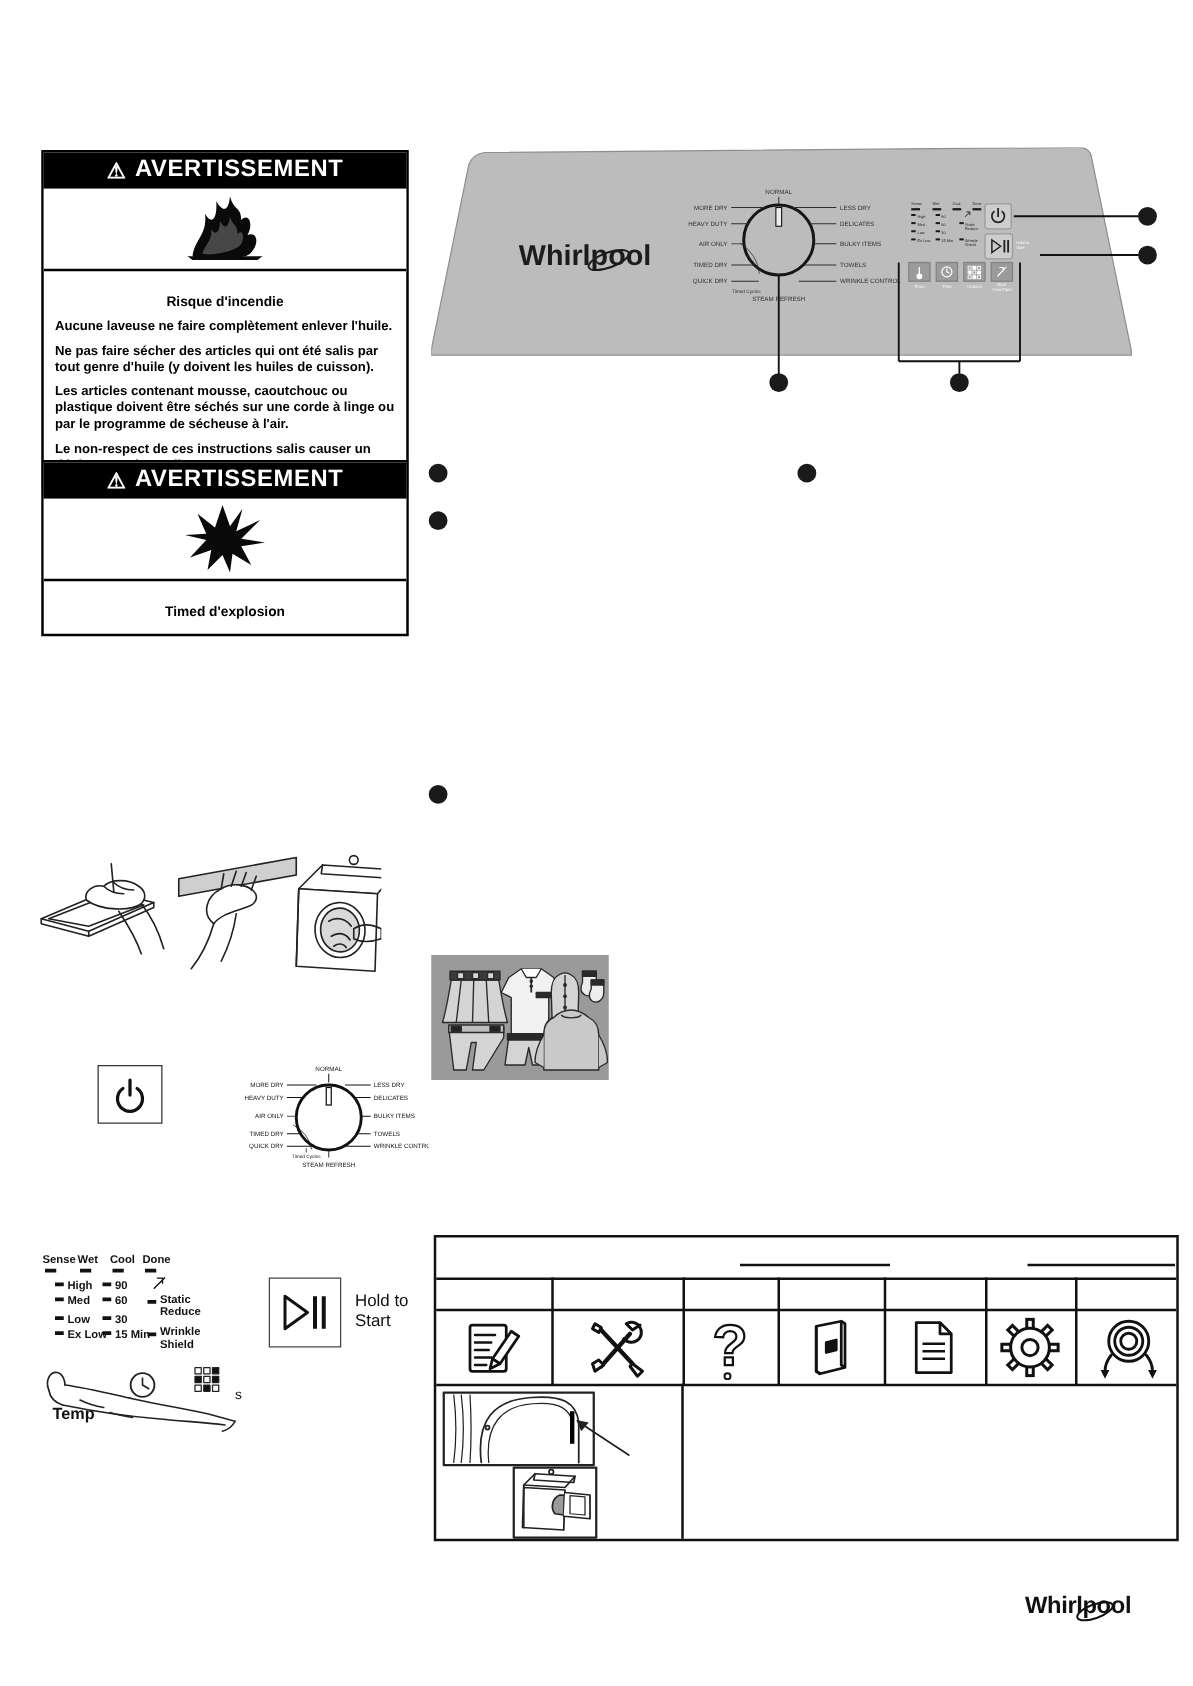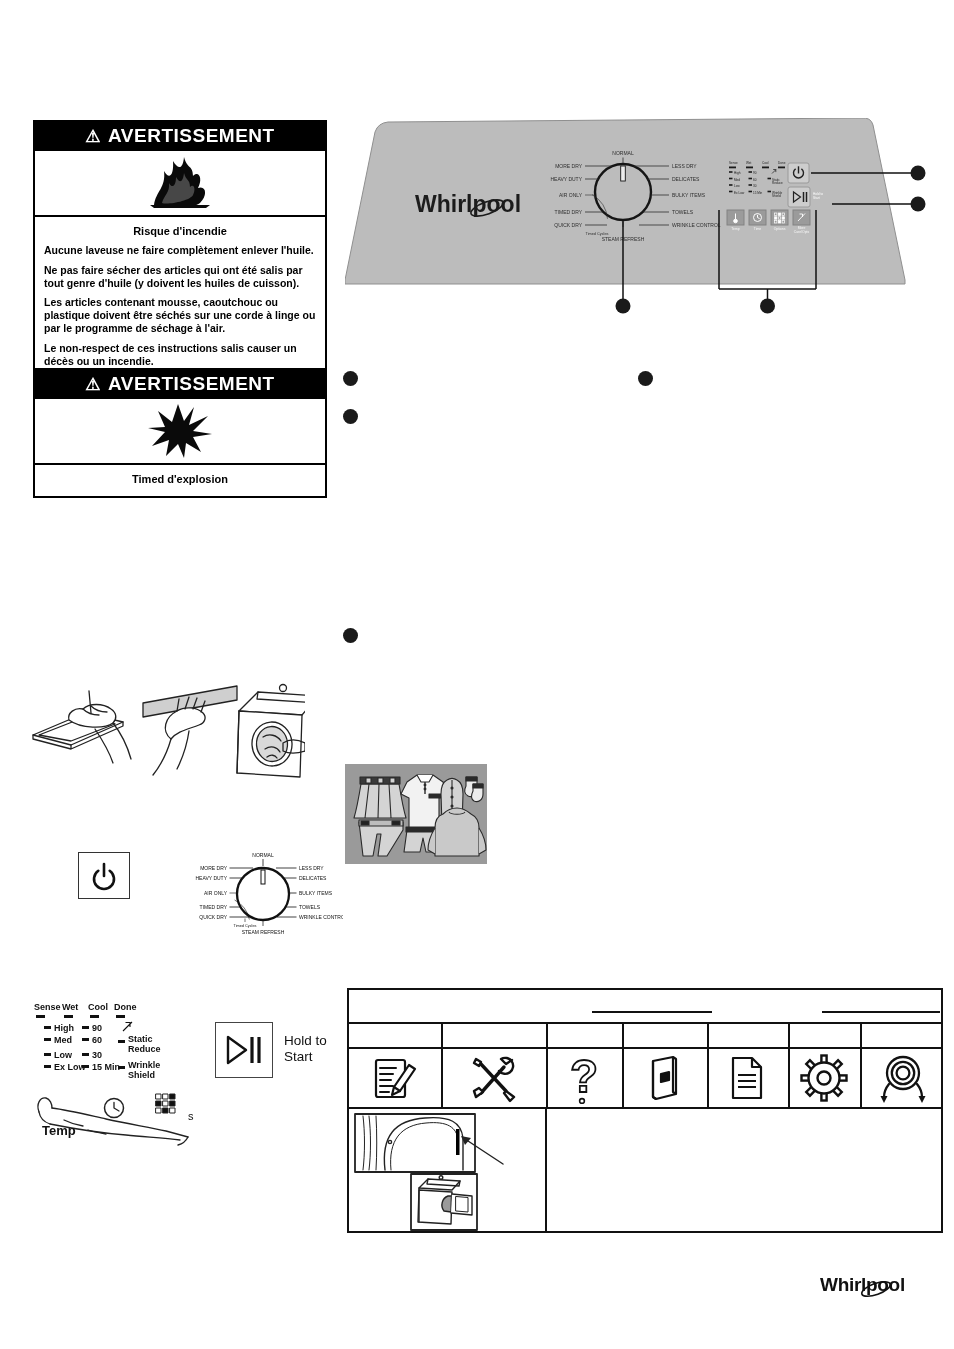--- a/index.html
+++ b/index.html
@@ -6,21 +6,21 @@
   .page{position:relative;width:954px;height:1349px;background:#fff;overflow:hidden;
         font-family:"Liberation Sans",sans-serif;color:#000;}
   .abs{position:absolute;}
   svg text{font-family:"Liberation Sans",sans-serif;}
   
   .warnbox{position:absolute;left:33px;width:294px;border:2px solid #000;background:#fff;box-sizing:border-box;}
   .warnhead{background:#000;color:#fff;font-weight:bold;font-size:19px;letter-spacing:.5px;
             display:flex;align-items:center;justify-content:center;gap:7px;padding:3px 0 4px;}
   .warnhead .tri{font-size:17px;line-height:1;}
   .warnicon{height:64px;display:flex;align-items:center;justify-content:center;border-bottom:2px solid #000;background:#fff;}
-  .warnbody{padding:8px 9px 4px;}
+  .warnbody{padding:19px 9px 4px;}
   .warnbody .risk{text-align:center;font-weight:bold;font-size:11px;margin:0 0 7px;}
   .warnbody p{margin:0 0 7px;font-weight:bold;font-size:10.5px;line-height:1.22;}
   
   .bullet{position:absolute;width:15px;height:15px;border-radius:50%;background:#1a1a1a;}
   
   .clothesbox{position:absolute;left:345px;top:764px;width:142px;height:100px;background:#9a9a9a;}
   .pwrbox{position:absolute;left:78px;top:852px;width:52px;height:47px;border:1.5px solid #333;box-sizing:border-box;
           display:flex;align-items:center;justify-content:center;background:#fff;}
   .holdbox{position:absolute;left:215px;top:1022px;width:58px;height:56px;border:1.5px solid #444;box-sizing:border-box;
            display:flex;align-items:center;justify-content:center;background:#fff;}
@@ -55,21 +55,21 @@
       <svg width="64" height="52" viewBox="0 0 64 52">
         <path fill="#0a0a0a" d="M6,48 C8,34 18,31 16,14 C21,23 26,19 25,4 C31,14 35,11 36,0 C39,12 45,8 45,19 C51,13 55,22 50,31 C58,28 60,38 52,46 C44,52 14,52 6,48 Z"></path>
         <path fill="#fff" d="M14,46 C16,38 22,36 21,26 C24,32 28,29 28,20 C32,27 35,25 36,16 C38,24 42,22 42,30 C46,26 48,32 45,38 C42,44 20,48 14,46 Z" opacity="0.25"></path>
         <path fill="#0a0a0a" d="M2,48 L62,48 L58,51 L6,51 Z"></path>
       </svg>
     </div>
     <div class="warnbody">
       <div class="risk">Risque d'incendie</div>
       <p>Aucune laveuse ne faire complètement enlever l'huile.</p>
       <p>Ne pas faire sécher des articles qui ont été salis par tout genre d'huile (y doivent les huiles de cuisson).</p>
-      <p>Les articles contenant mousse, caoutchouc ou plastique doivent être séchés sur une corde à linge ou par le programme de séchage à l'air.</p>
+      <p>Les articles contenant mousse, caoutchouc ou plastique doivent être séchés sur une corde à linge ou par le programme de sécheuse à l'air.</p>
       <p>Le non-respect de ces instructions salis causer un décès ou un incendie.</p>
     </div>
   </div>
 
   <div class="warnbox" style="top:368px;">
     <div class="warnhead">
       <span class="tri">⚠</span>
       <span>AVERTISSEMENT</span>
     </div>
     <div class="warnicon">

